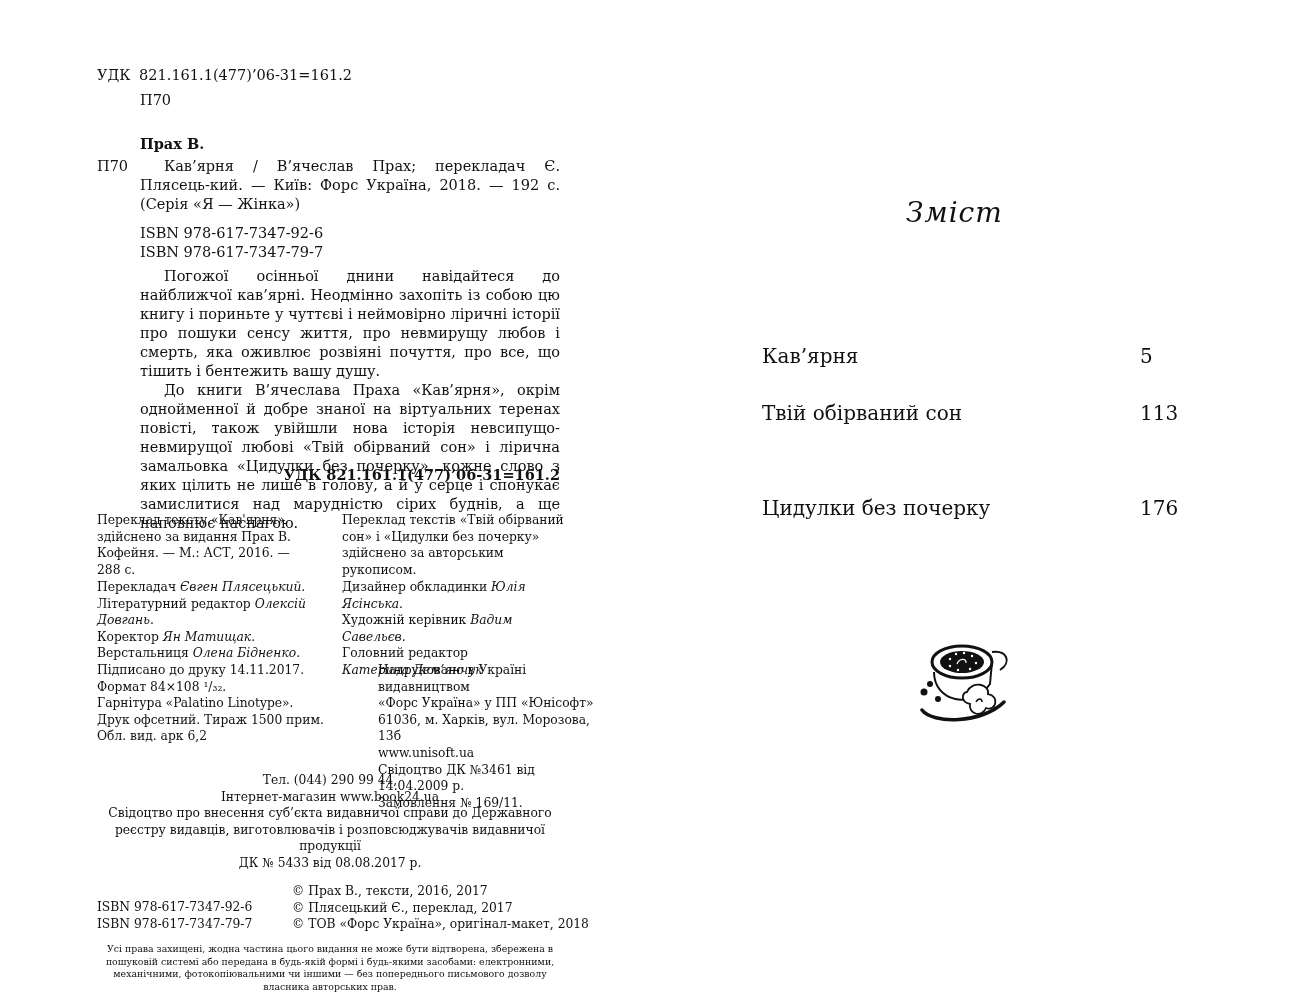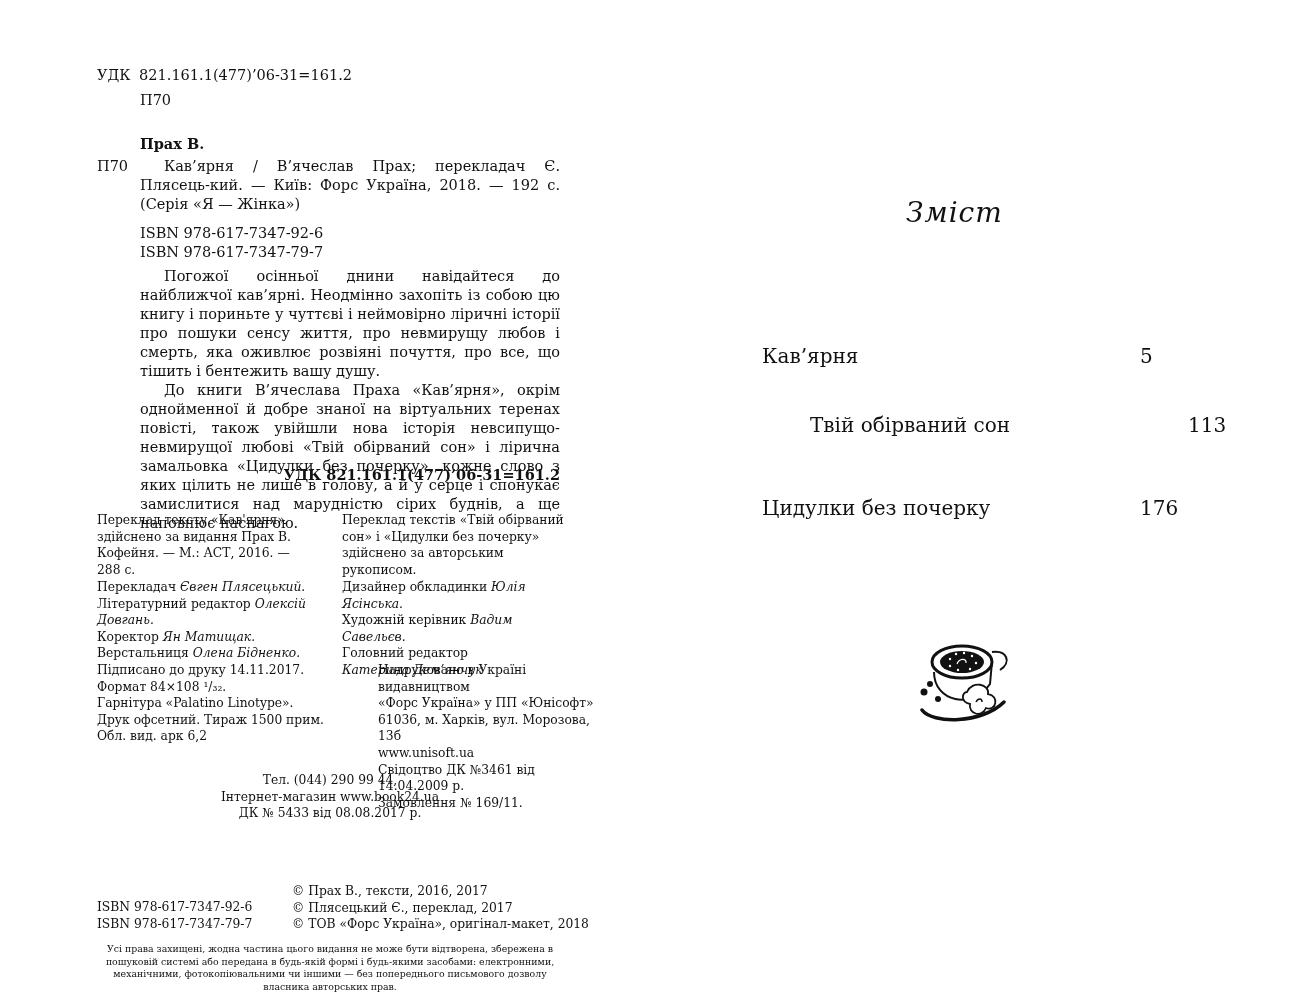--- a/index.html
+++ b/index.html
@@ -77,20 +77,22 @@
     <div>«Форс Україна» у ПП «Юнісофт»</div>
     <div>61036, м. Харків, вул. Морозова, 13б</div>
     <div>www.unisoft.ua</div>
     <div>Свідоцтво ДК №3461 від 14.04.2009 р.</div>
     <div>Замовлення № 169/11.</div>
   </div>
 
   <div class="abs t12 center" style="left:90px; top:772px; width:480px;">
     <div>Тел. (044) 290 99 44,</div>
     <div>Інтернет-магазин www.book24.ua</div>
+    <div>Свідоцтво про внесення суб’єкта видавничої справи до Державного</div>
+    <div>реєстру видавців, виготовлювачів і розповсюджувачів видавничої продукції</div>
     <div>ДК № 5433 від 08.08.2017 р.</div>
   </div>
 
   <div class="abs t12" style="left:97px; top:899px;">
     <div>ISBN 978-617-7347-92-6</div>
     <div>ISBN 978-617-7347-79-7</div>
   </div>
 
   <div class="abs t12" style="left:292px; top:883px;">
     <div>© Прах В., тексти, 2016, 2017</div>
@@ -102,21 +104,21 @@
 </div>
 
 <div class="page-right"></div>
 
 <div class="abs toc-title" style="left:906px; top:196px;">Зміст</div>
 
 <div class="toc-row" style="top:344px;">
   <span>Кав’ярня</span>
   <span class="toc-page">5</span>
 </div>
-<div class="toc-row" style="top:413px;margin-left:48px;">
+<div class="toc-row" style="top:401px;">
   <span>Твій обірваний сон</span>
   <span class="toc-page">113</span>
 </div>
 <div class="toc-row" style="top:496px;">
   <span>Цидулки без почерку</span>
   <span class="toc-page">176</span>
 </div>
 
 <div class="abs" style="left:912px; top:632px; width:100px; height:90px;">
   <svg width="100" height="90" viewBox="0 0 100 90">

